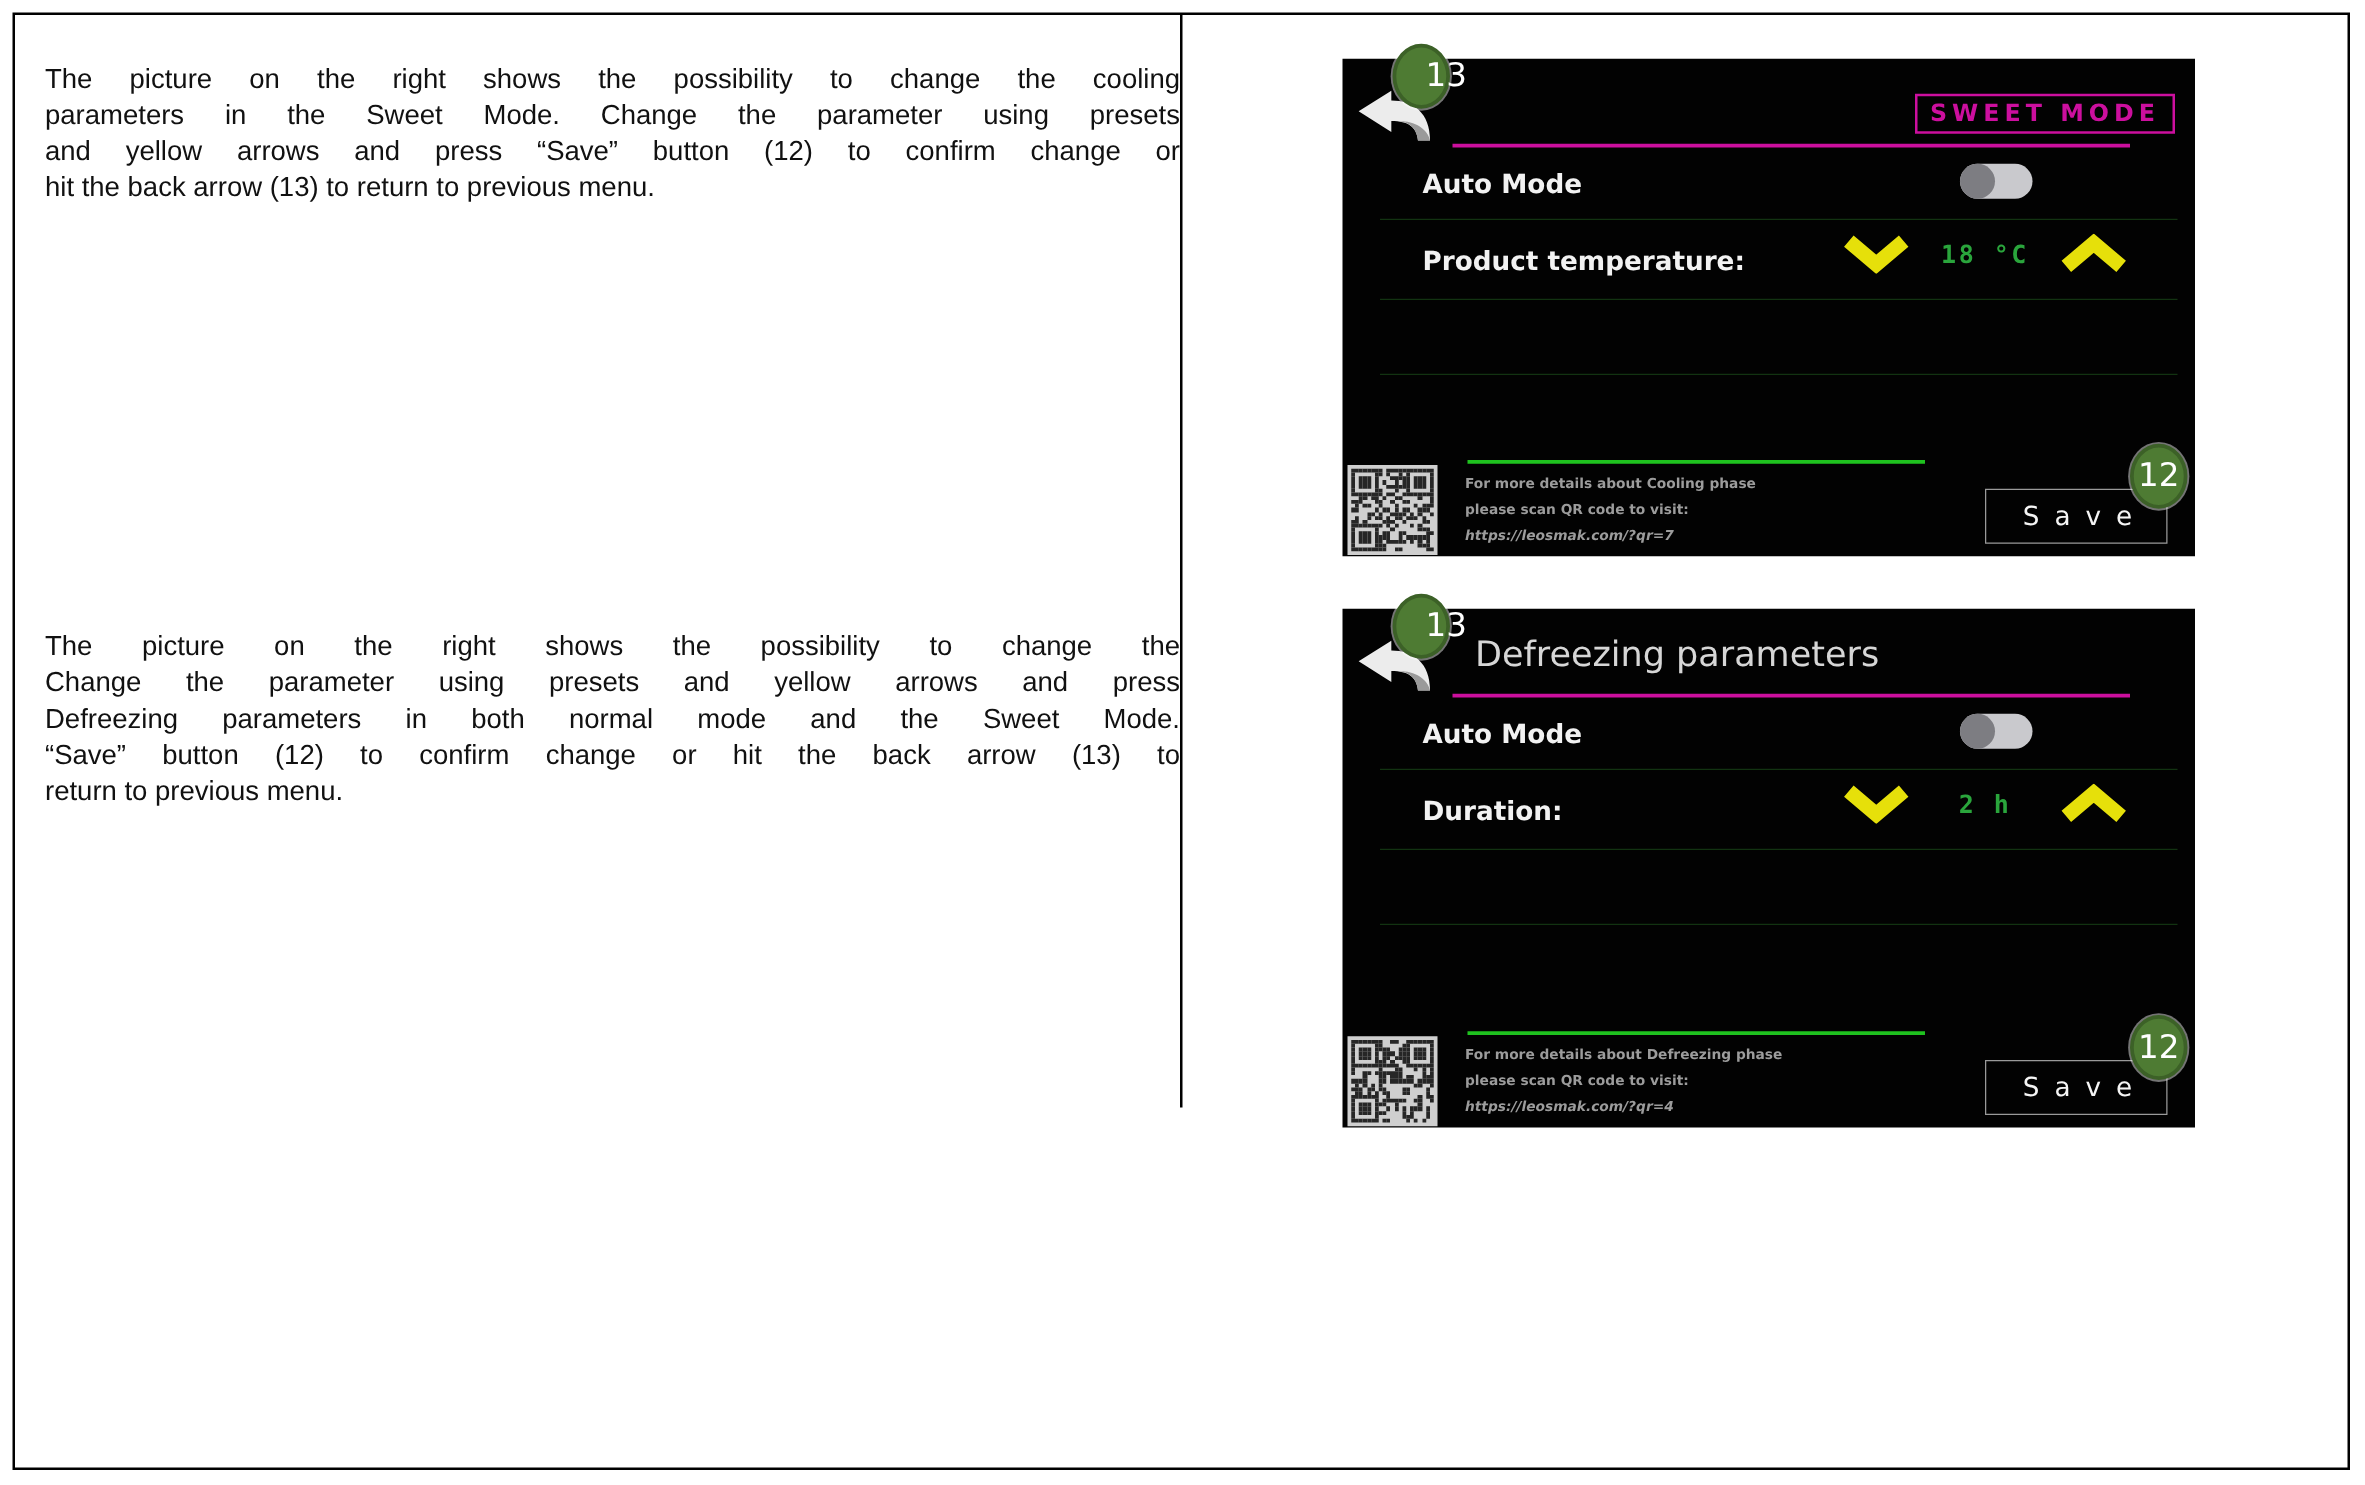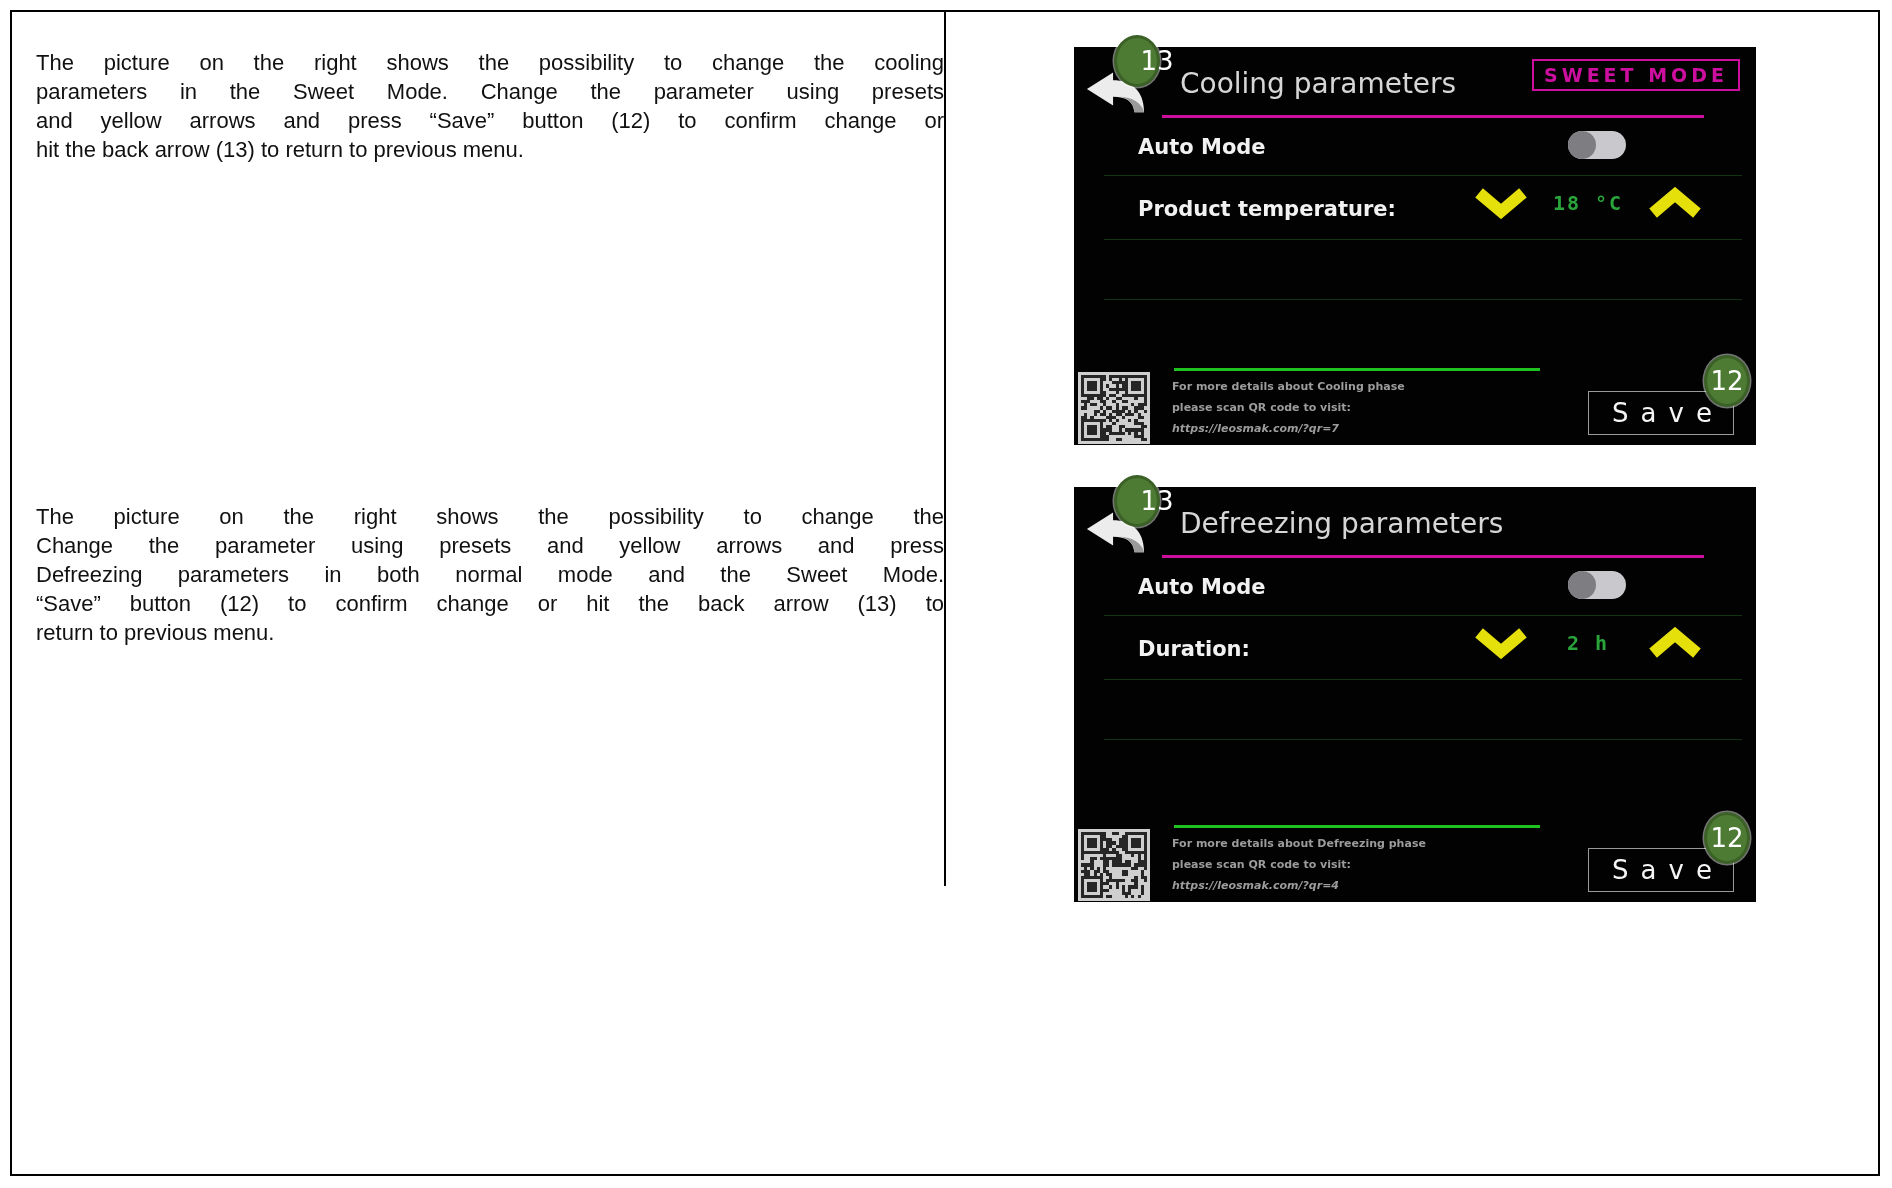--- a/index.html
+++ b/index.html
@@ -27,21 +27,21 @@
   .back-arrow{position:absolute;left:10px;top:20px;width:62px;height:48px;cursor:pointer;}
   .num-badge{position:absolute;width:46px;height:52px;border-radius:50%;
              background:#4e7b33;border:3px solid #3c6127;box-shadow:0 0 0 1.5px rgba(255,255,255,.45);
              color:#fff;font-size:26px;display:flex;align-items:center;justify-content:center;
              font-family:"DejaVu Sans",sans-serif;z-index:3;box-sizing:border-box;}
   .badge-back{left:40px;top:-12px;padding-left:40px;}
   .badge-save{right:6px;bottom:38px;margin-top:45px;}
 
   .panel-title{position:absolute;left:106px;top:20px;color:#d6d6d6;font-size:28px;
                font-family:"DejaVu Sans",sans-serif;white-space:nowrap;}
-  .mode-badge{position:absolute;left:458px;top:12px;color:#cc0f9e;border:2px solid #cc0f9e;
+  .mode-badge{position:absolute;left:458px;top:28px;color:#cc0f9e;border:2px solid #cc0f9e;
               padding:3px 10px;font-size:19px;font-weight:bold;letter-spacing:4px;
               font-family:"DejaVu Sans",sans-serif;white-space:nowrap;}
   .title-rule{position:absolute;left:88px;top:68px;width:542px;height:3px;background:#cc0f9e;}
 
   .row-label{position:absolute;left:64px;color:#f2f2f2;font-size:21px;font-weight:bold;
              font-family:"DejaVu Sans",sans-serif;white-space:nowrap;}
   .lbl-auto{top:88px;} .lbl-param{top:150px;}
 
   .toggle{position:absolute;left:494px;top:84px;width:58px;height:28px;background:#c9c9cd;
           border-radius:14px;cursor:pointer;}
@@ -58,21 +58,21 @@
 
   .footer-rule{position:absolute;left:100px;bottom:74px;width:366px;height:3px;background:#1fc21f;}
   .qr{position:absolute;left:4px;bottom:1px;width:72px;height:72px;background:#cfcfcf;
       padding:3px;box-sizing:border-box;display:grid;
       grid-template-columns:repeat(21,1fr);grid-template-rows:repeat(21,1fr);}
   .qr div{background:transparent;} .qr div.on{background:#262626;}
   .footer-text{position:absolute;left:98px;bottom:6px;color:#9c9c9c;font-size:11px;
                font-weight:bold;line-height:21px;font-family:"DejaVu Sans",sans-serif;}
   .footer-text .url{font-style:italic;}
   .save-btn{position:absolute;right:22px;bottom:10px;width:146px;height:44px;background:#020202;
-            border:1.5px solid #9a9a9a;color:#f5f5f5;font-size:26px;letter-spacing:12px;
+            border:1.5px solid #9a9a9a;color:#f5f5f5;font-size:21px;letter-spacing:12px;
             padding-left:14px;display:flex;align-items:center;justify-content:center;
             font-family:"DejaVu Sans",sans-serif;cursor:pointer;box-sizing:border-box;}
 </style>
 </head>
 <body>
 
 <div class="frame"></div>
 <div class="left-cell">
   <div class="para p1">
     <div class="ln">The picture on the right shows the possibility to change the cooling</div>
@@ -88,21 +88,20 @@
     <div class="ln last">return to previous menu.</div>
   </div>
 </div>
 
 <div class="panel panel-1">
   <svg class="back-arrow" viewBox="0 0 64 48">
     <path d="M30 5 L3 22 L30 39 L30 30 C44 30 51 35 52 46 L62 46 C62 23 48 13 30 13 Z" fill="#ececec"></path>
     <path d="M36 30 C46 31 51 37 52 46 L62 46 C60 37 50 30 36 30 Z" fill="#9a9a9a"></path>
   </svg>
   <div class="num-badge badge-back">13</div>
-  <div class="panel-title">Cooling parameters</div>
   <div class="mode-badge">SWEET MODE</div>
   <div class="title-rule"></div>
 
   <div class="row-label lbl-auto">Auto Mode</div>
   <div class="toggle">
       <div class="knob"></div>
     </div>
 
   <div class="sep sep1"></div>
 

